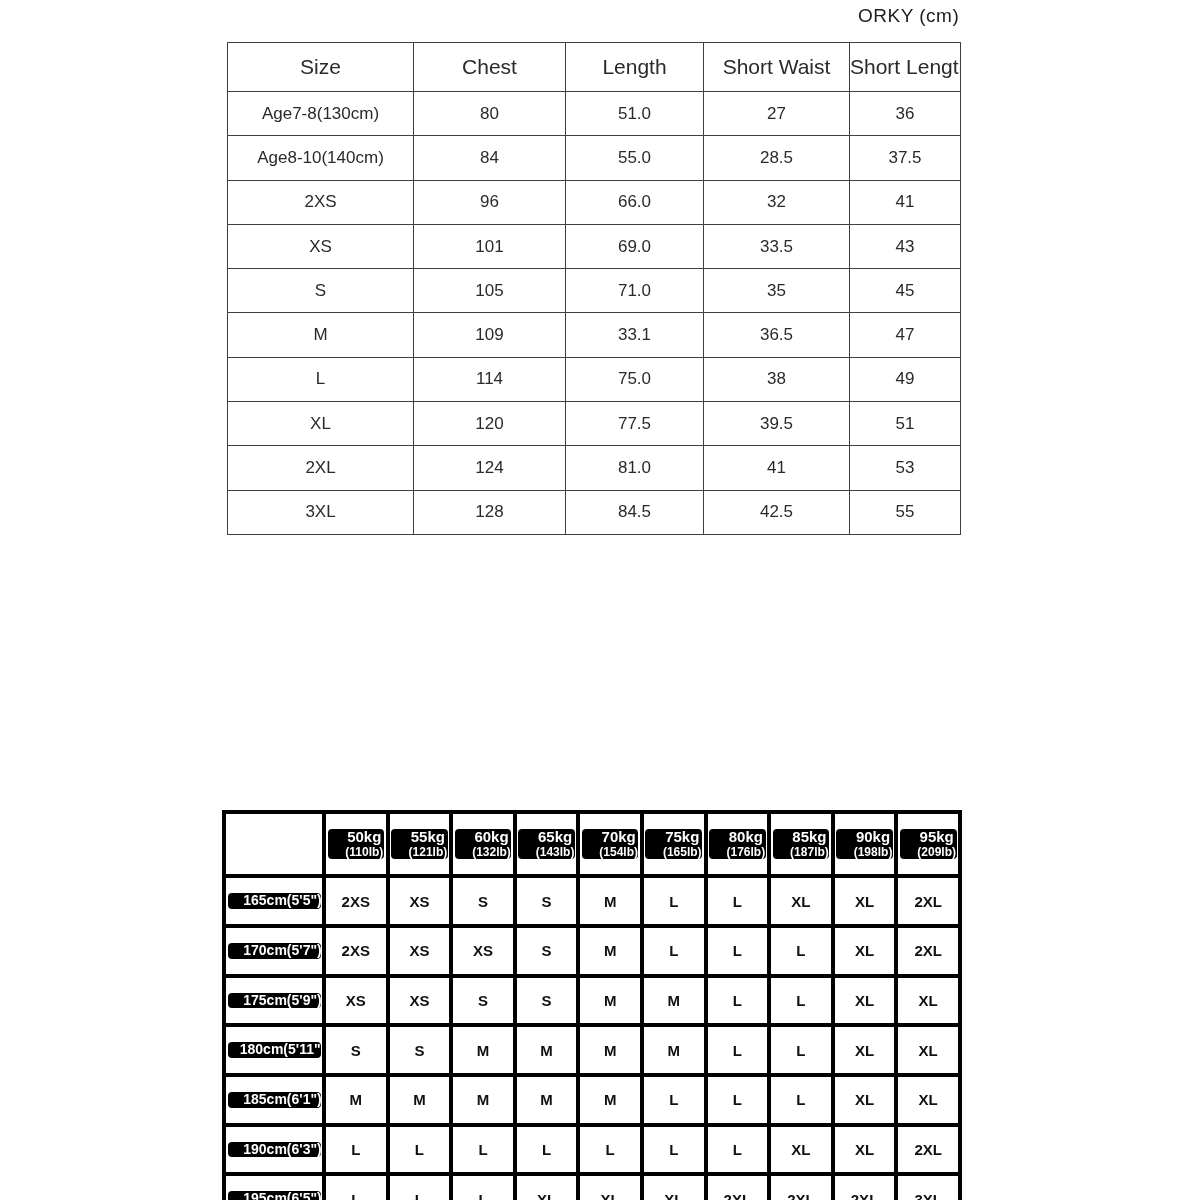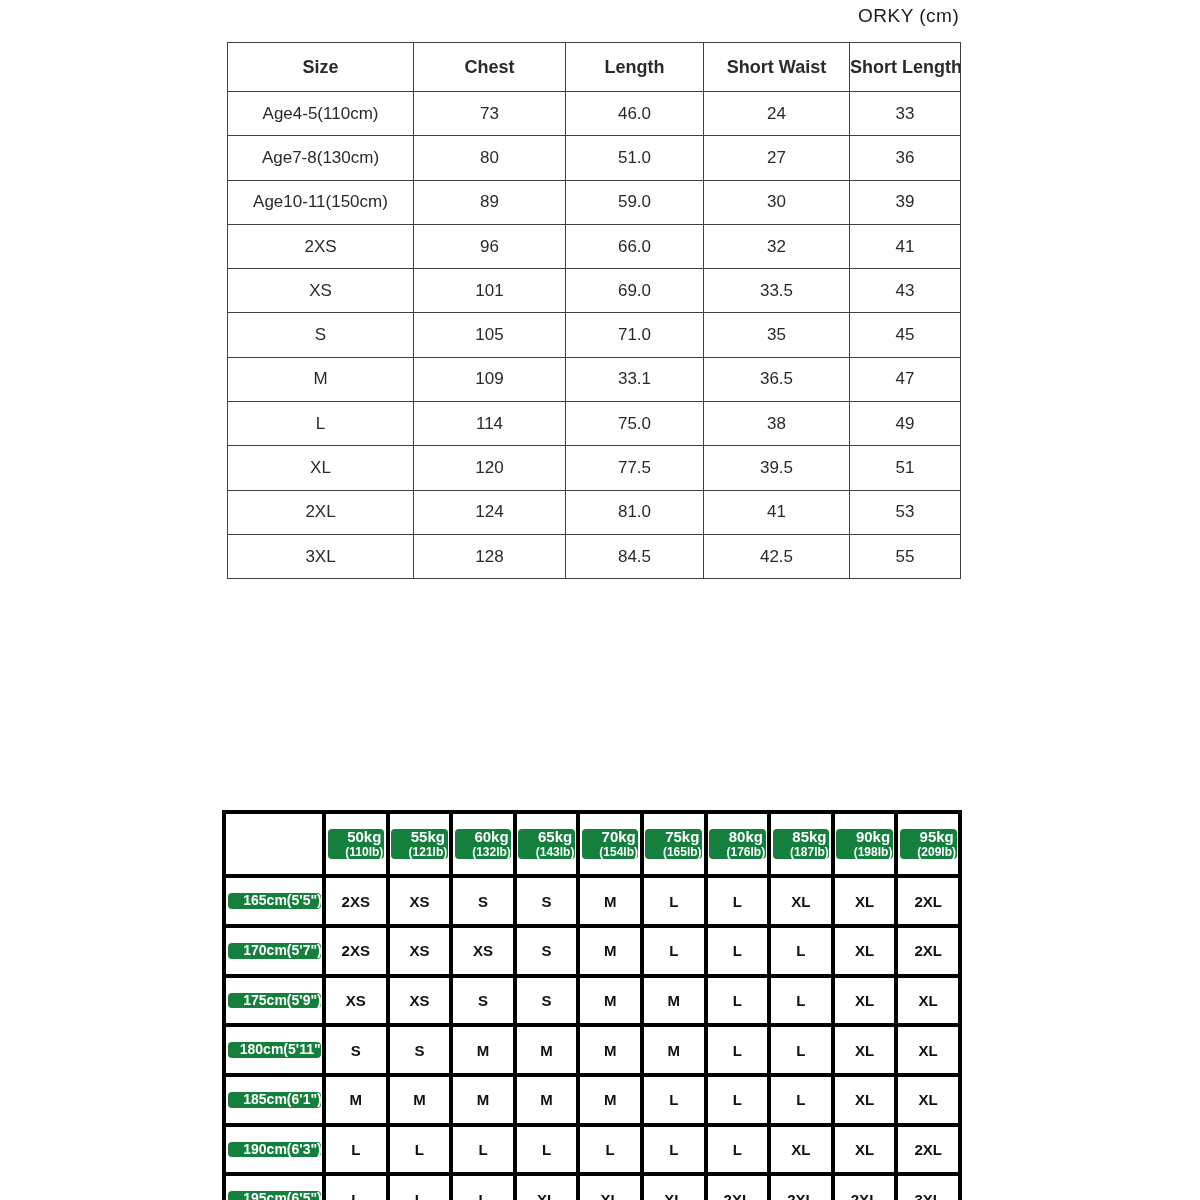--- a/index.html
+++ b/index.html
@@ -31,21 +31,21 @@
     border:1px solid #3f3f3f;
     text-align:center;
     vertical-align:middle;
     color:#2a2a2a;
     padding:0;
     overflow:hidden;
     white-space:nowrap;
   }
   .size-table thead tr{height:49px;}
   .size-table tbody tr{height:44.3px;}
-  .size-table th{font-size:18px;font-weight:700;}
+  .size-table th{font-size:21px;font-weight:400;}
   .size-table td{font-size:17px;}
   
   .fit-table{
     position:absolute;
     left:222px;top:810px;
     width:740px;
     border-collapse:collapse;
     table-layout:fixed;
     background:#ffffff;
   }
@@ -57,21 +57,21 @@
     overflow:hidden;
   }
   .fit-table tr.head-row{height:64px;}
   .fit-table tr.data-row{height:43px;}
   .gray-box{
     box-sizing:border-box;
     width:calc(100% - 3px);
     height:calc(100% - 3px);
     margin:15px auto;
     border-radius:4px;
-    background:#15803d;
+    background:#000000;
     color:#ffffff;
     display:flex;
     flex-direction:column;
     align-items:center;
     justify-content:center;
     font-weight:700;
     line-height:1.12;
     padding-left:17px;
   }
   .gray-box .kg{font-size:15px;}
@@ -121,39 +121,32 @@
       <tr id="size-head-row">
           <th>Size</th>
           <th>Chest</th>
           <th>Length</th>
           <th>Short Waist</th>
           <th>Short Length</th>
         </tr>
     </thead>
     <tbody id="size-table-body">
         <tr>
-          <td>Age4-5(110cm)</td>
-          <td>73</td>
-          <td>46.0</td>
-          <td>24</td>
-          <td>33</td>
-        </tr>
-        <tr>
           <td>Age7-8(130cm)</td>
           <td>80</td>
           <td>51.0</td>
           <td>27</td>
           <td>36</td>
         </tr>
         <tr>
-          <td>Age10-11(150cm)</td>
-          <td>89</td>
-          <td>59.0</td>
-          <td>30</td>
-          <td>39</td>
+          <td>Age8-10(140cm)</td>
+          <td>84</td>
+          <td>55.0</td>
+          <td>28.5</td>
+          <td>37.5</td>
         </tr>
         <tr>
           <td>2XS</td>
           <td>96</td>
           <td>66.0</td>
           <td>32</td>
           <td>41</td>
         </tr>
         <tr>
           <td>XS</td>

